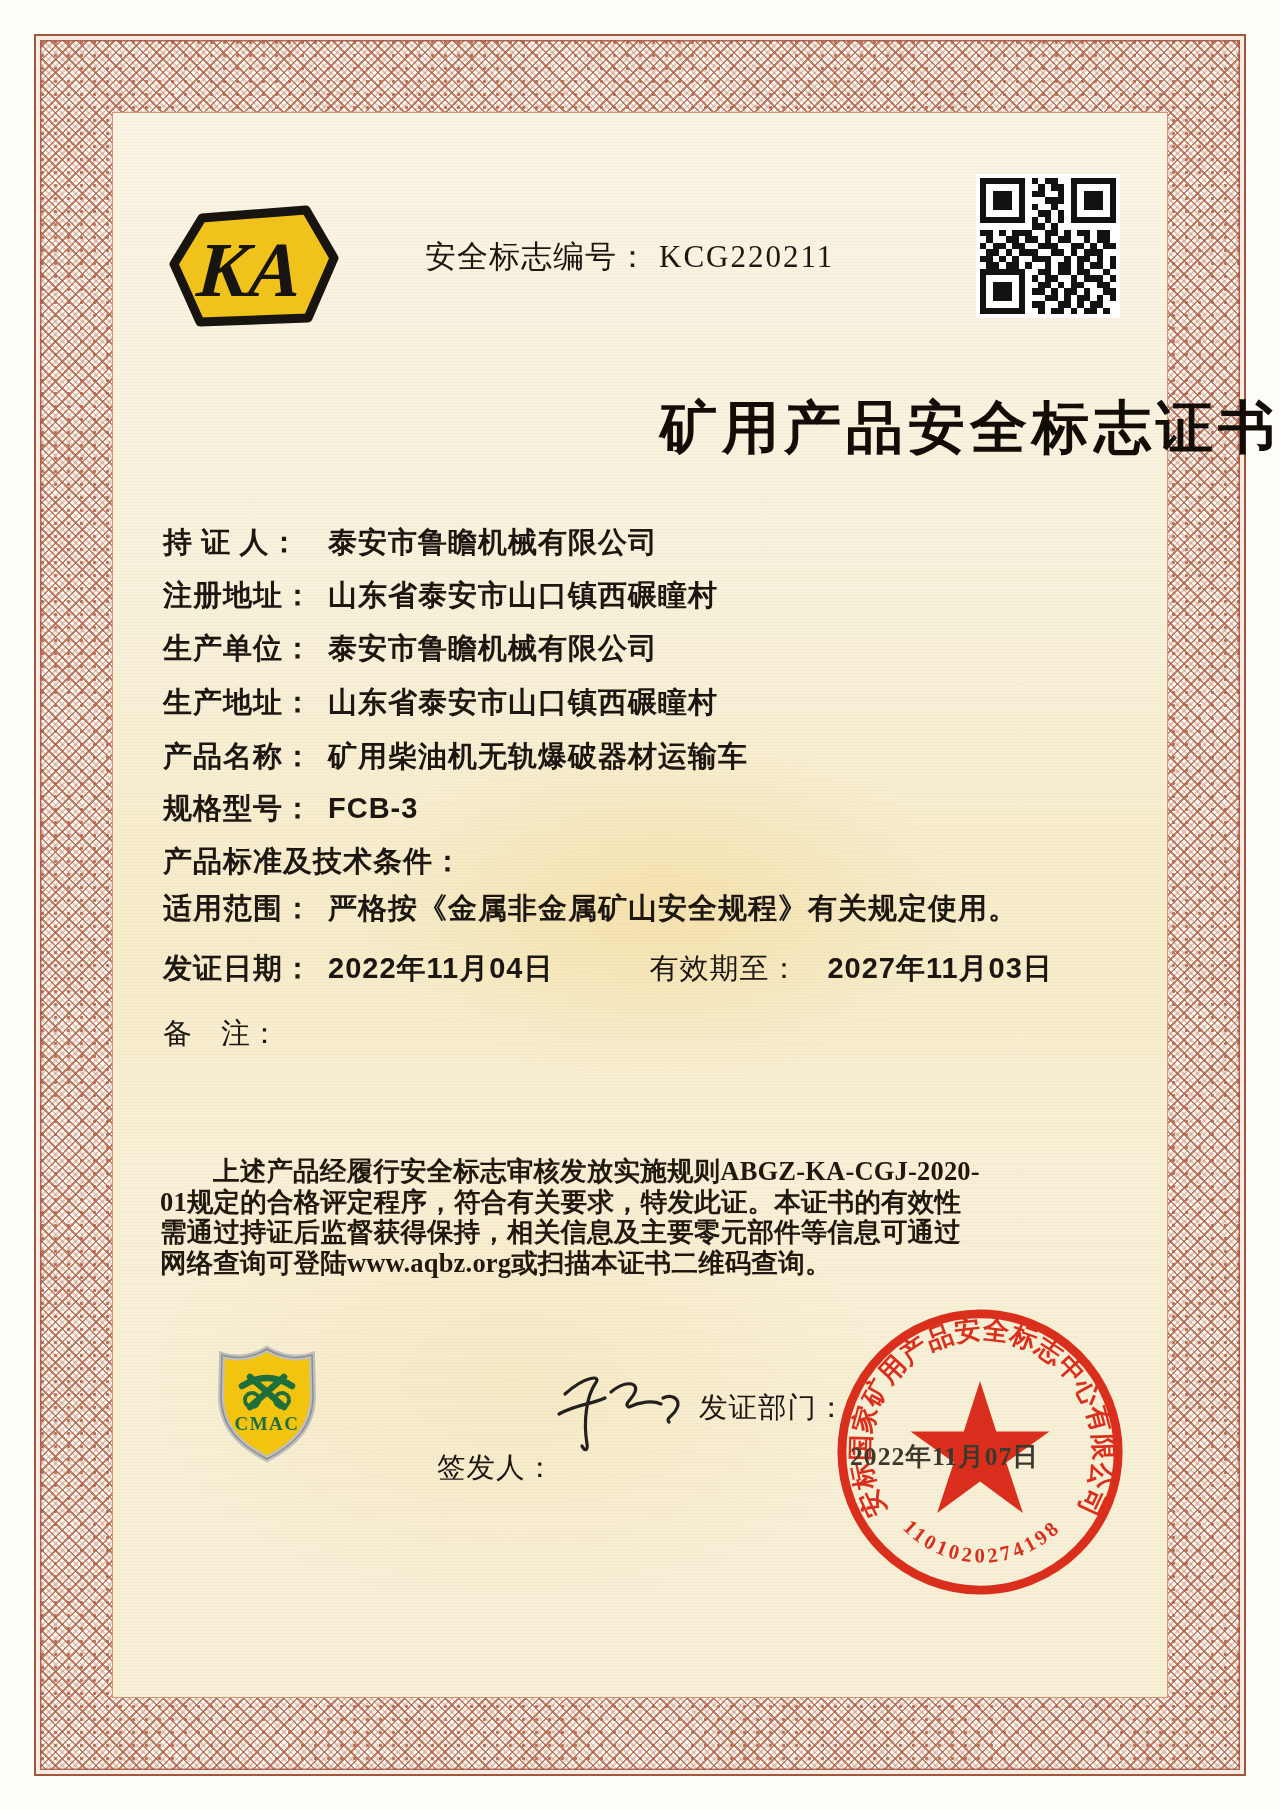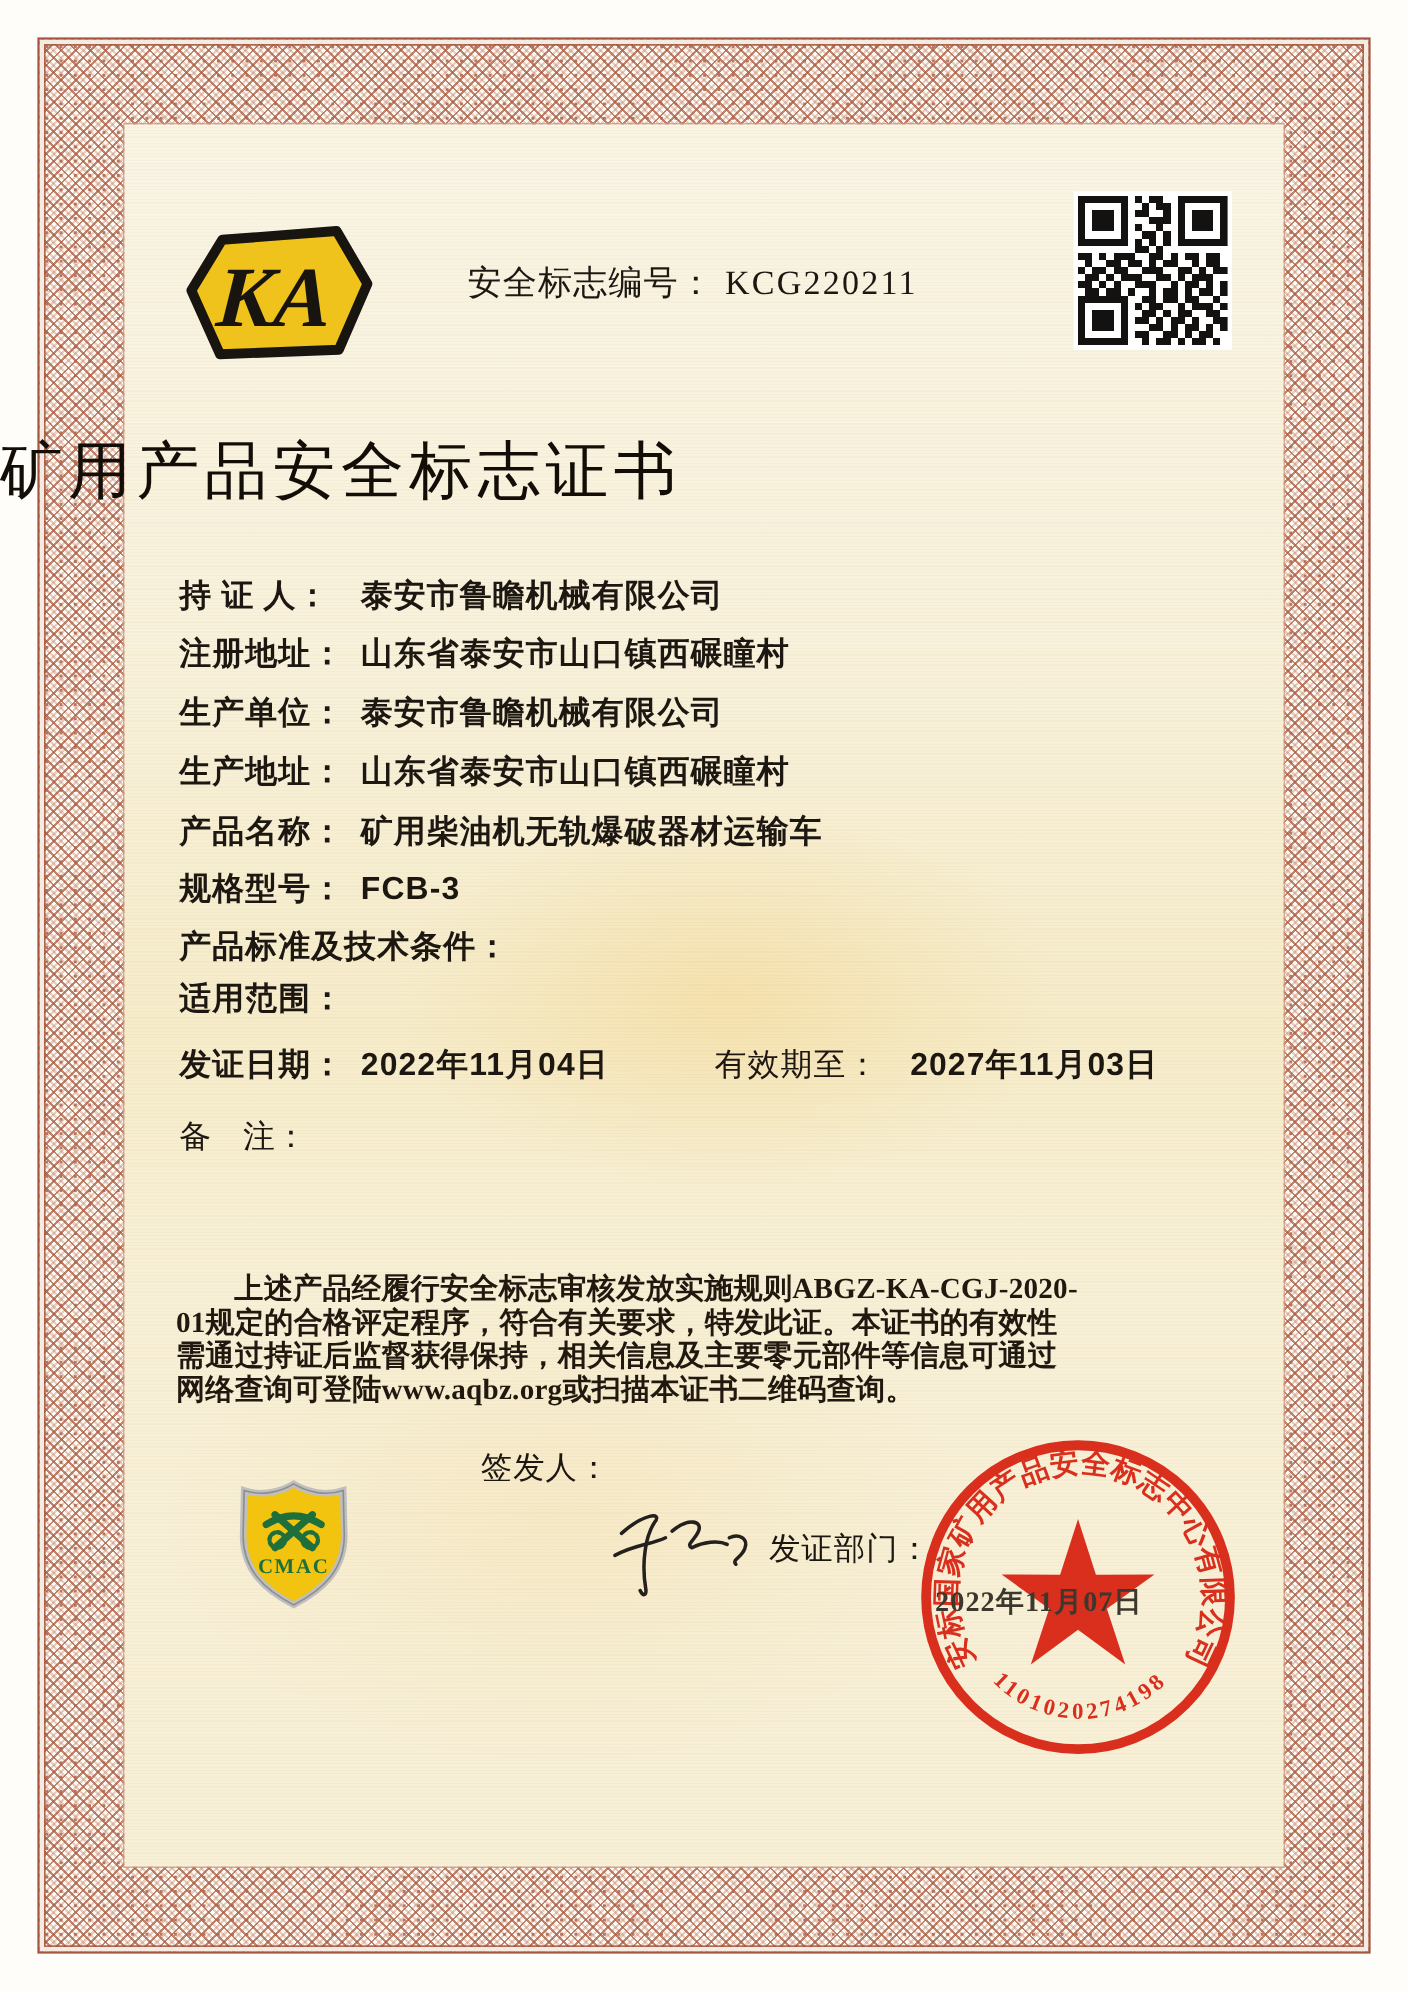--- a/index.html
+++ b/index.html
@@ -23,39 +23,39 @@
       radial-gradient(520px 320px at 38% 80%, rgba(242,214,148,.25), transparent 70%),
       linear-gradient(180deg,#f9f4e4 0%,#f8f1db 30%,#f6ecca 52%,#f8f0d6 66%,#f7efd6 100%);}
   .abs{position:absolute;}
   
   .ka{left:166px;top:202px;width:176px;height:130px;}
   .certno{left:425px;top:236px;font-size:31px;letter-spacing:1px;white-space:nowrap;}
   .certno .v{letter-spacing:2px;margin-left:10px;}
   .qr{left:976px;top:174px;width:144px;height:144px;background:#fff;padding:4px;box-sizing:border-box;}
   .qr svg{width:100%;height:100%;display:block;}
   
-  .title{left:0;top:390px;width:100%;text-align:left;font-size:57px;font-weight:400;letter-spacing:5px;color:#120d06;}
+  .title{left:0;top:390px;width:100%;text-align:right;font-size:57px;font-weight:700;letter-spacing:5px;color:#120d06;}
   
   .row{left:163px;display:flex;align-items:baseline;white-space:nowrap;line-height:34px;}
   .row .lbl{font-size:29px;font-weight:700;min-width:165px;letter-spacing:1px;flex-shrink:0;}
   .row .val{font-size:29px;font-weight:700;letter-spacing:1px;font-family:"Liberation Sans","DejaVu Sans",sans-serif;}
   .row.wide .val{margin-left:26px;}
   .r1{top:525px}.r2{top:578px}.r3{top:631px}.r4{top:685px}.r5{top:739px}.r6{top:791px}.r7{top:844px}.r8{top:891px}
   .rdates{top:951px}
   .vlbl{margin-left:96px;font-size:29px;font-weight:500;letter-spacing:1px;text-align:right;}
   .vval{margin-left:28px;}
   
   .remark{left:163px;top:1014px;display:flex;align-items:flex-start;flex-direction:column;}
   .remark .lbl{font-size:29px;font-weight:500;white-space:pre;flex-shrink:0;width:116px;}
   .remark .val{width:706px;font-size:27.5px;font-weight:700;line-height:31px;letter-spacing:.5px;font-family:"Liberation Sans","DejaVu Sans",sans-serif;}
   
   .statement{left:160px;top:1156px;width:822px;font-size:26.5px;font-weight:700;line-height:30.5px;text-indent:2em;letter-spacing:.2px;color:#21180f;}
   
   .cmac{left:214px;top:1344px;width:106px;height:120px;}
-  .signer{left:437px;top:1316px;font-size:28.5px;font-weight:500;letter-spacing:1px;}
+  .signer{left:437px;top:1449px;font-size:28.5px;font-weight:500;letter-spacing:1px;}
   .sig{left:535px;top:1346px;width:170px;height:115px;}
   .issuer{left:699px;top:1389px;font-size:28.5px;font-weight:500;letter-spacing:1px;}
   .seal{left:834px;top:1304px;width:296px;height:296px;opacity:.95;mix-blend-mode:multiply;}
   text{font-family:"Liberation Serif","DejaVu Serif",serif;}
 </style>
 </head>
 <body>
 
 <div class="page">
   <div class="band"></div>
@@ -100,20 +100,21 @@
     </div>
   <div class="abs row r6">
       <span class="lbl">规格型号：</span>
       <span class="val">FCB-3</span>
     </div>
   <div class="abs row r7 wide">
       <span class="lbl" style="min-width:0">产品标准及技术条件：</span>
     </div>
   <div class="abs row r8">
       <span class="lbl">适用范围：</span>
+      <span class="val" style="font-family:'Liberation Serif',serif">严格按《金属非金属矿山安全规程》有关规定使用。</span>
     </div>
 
   <div class="abs row rdates">
     <span class="lbl">发证日期：</span>
       <span class="val">2022年11月04日</span>
       <span class="vlbl">有效期至：</span>
       <span class="val vval">2027年11月03日</span>
   </div>
 
   <div class="abs remark">

